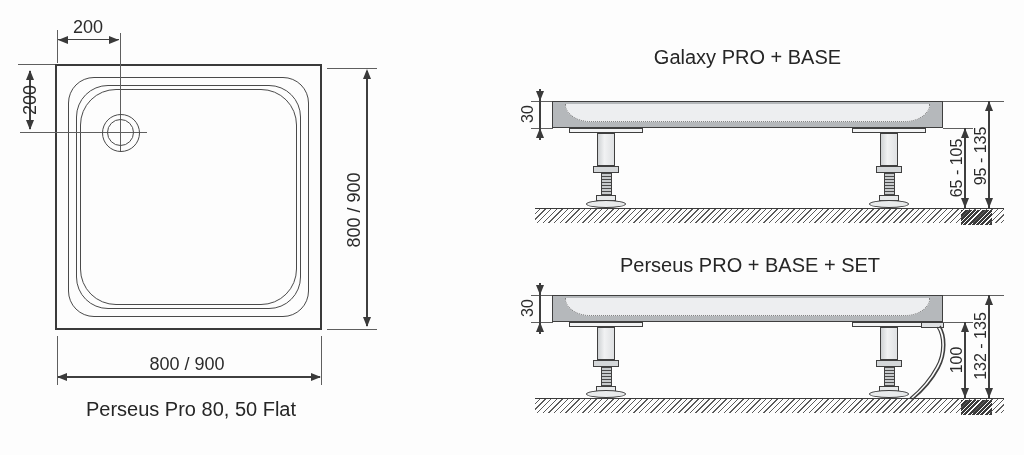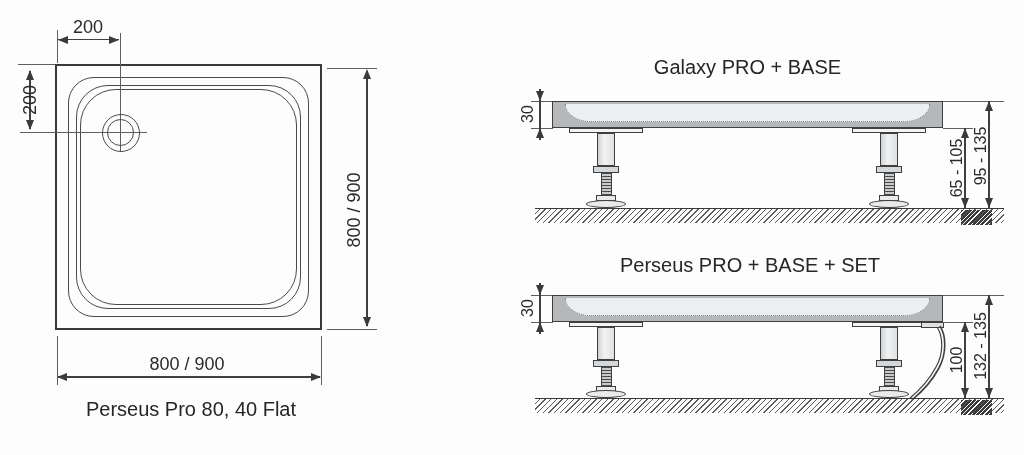--- a/index.html
+++ b/index.html
@@ -84,25 +84,25 @@
     <div class="ar ar-d" style="left:363px;top:317px;"></div>
     <div class="dimtxt rot" style="left:309px;top:200px;width:90px;height:20px;">800 / 900</div>
 
     <div class="vl thin" style="left:56.5px;top:336px;height:49px;"></div>
     <div class="vl thin" style="left:320.5px;top:336px;height:49px;"></div>
     <div class="hl" style="left:58px;top:376.3px;width:262px;"></div>
     <div class="ar ar-l" style="left:57px;top:373px;"></div>
     <div class="ar ar-r" style="left:311px;top:373px;"></div>
     <div class="dimtxt" style="left:127px;top:354px;width:120px;height:20px;">800 / 900</div>
 
-    <div class="title" style="left:55px;top:398px;width:272px;">Perseus Pro 80, 40 Flat</div>
+    <div class="title" style="left:55px;top:398px;width:272px;">Perseus Pro 80, 50 Flat</div>
   </div>
 
   <div>
-    <div class="title" style="left:545px;top:56px;width:405px;">Galaxy PRO + BASE</div>
+    <div class="title" style="left:545px;top:46px;width:405px;">Galaxy PRO + BASE</div>
 
     <div class="hl thin" style="left:531px;top:100.5px;width:473px;"></div>
 
     <div class="tray" style="left:552px;top:101px;width:391px;height:27px;">
       <div class="basin"></div>
     </div>
 
     <div class="hl thin" style="left:531px;top:127.5px;width:22px;"></div>
     <div class="vl" style="left:539.3px;top:89px;height:51px;"></div>
     <div class="ar ar-d" style="left:536px;top:91px;"></div>

